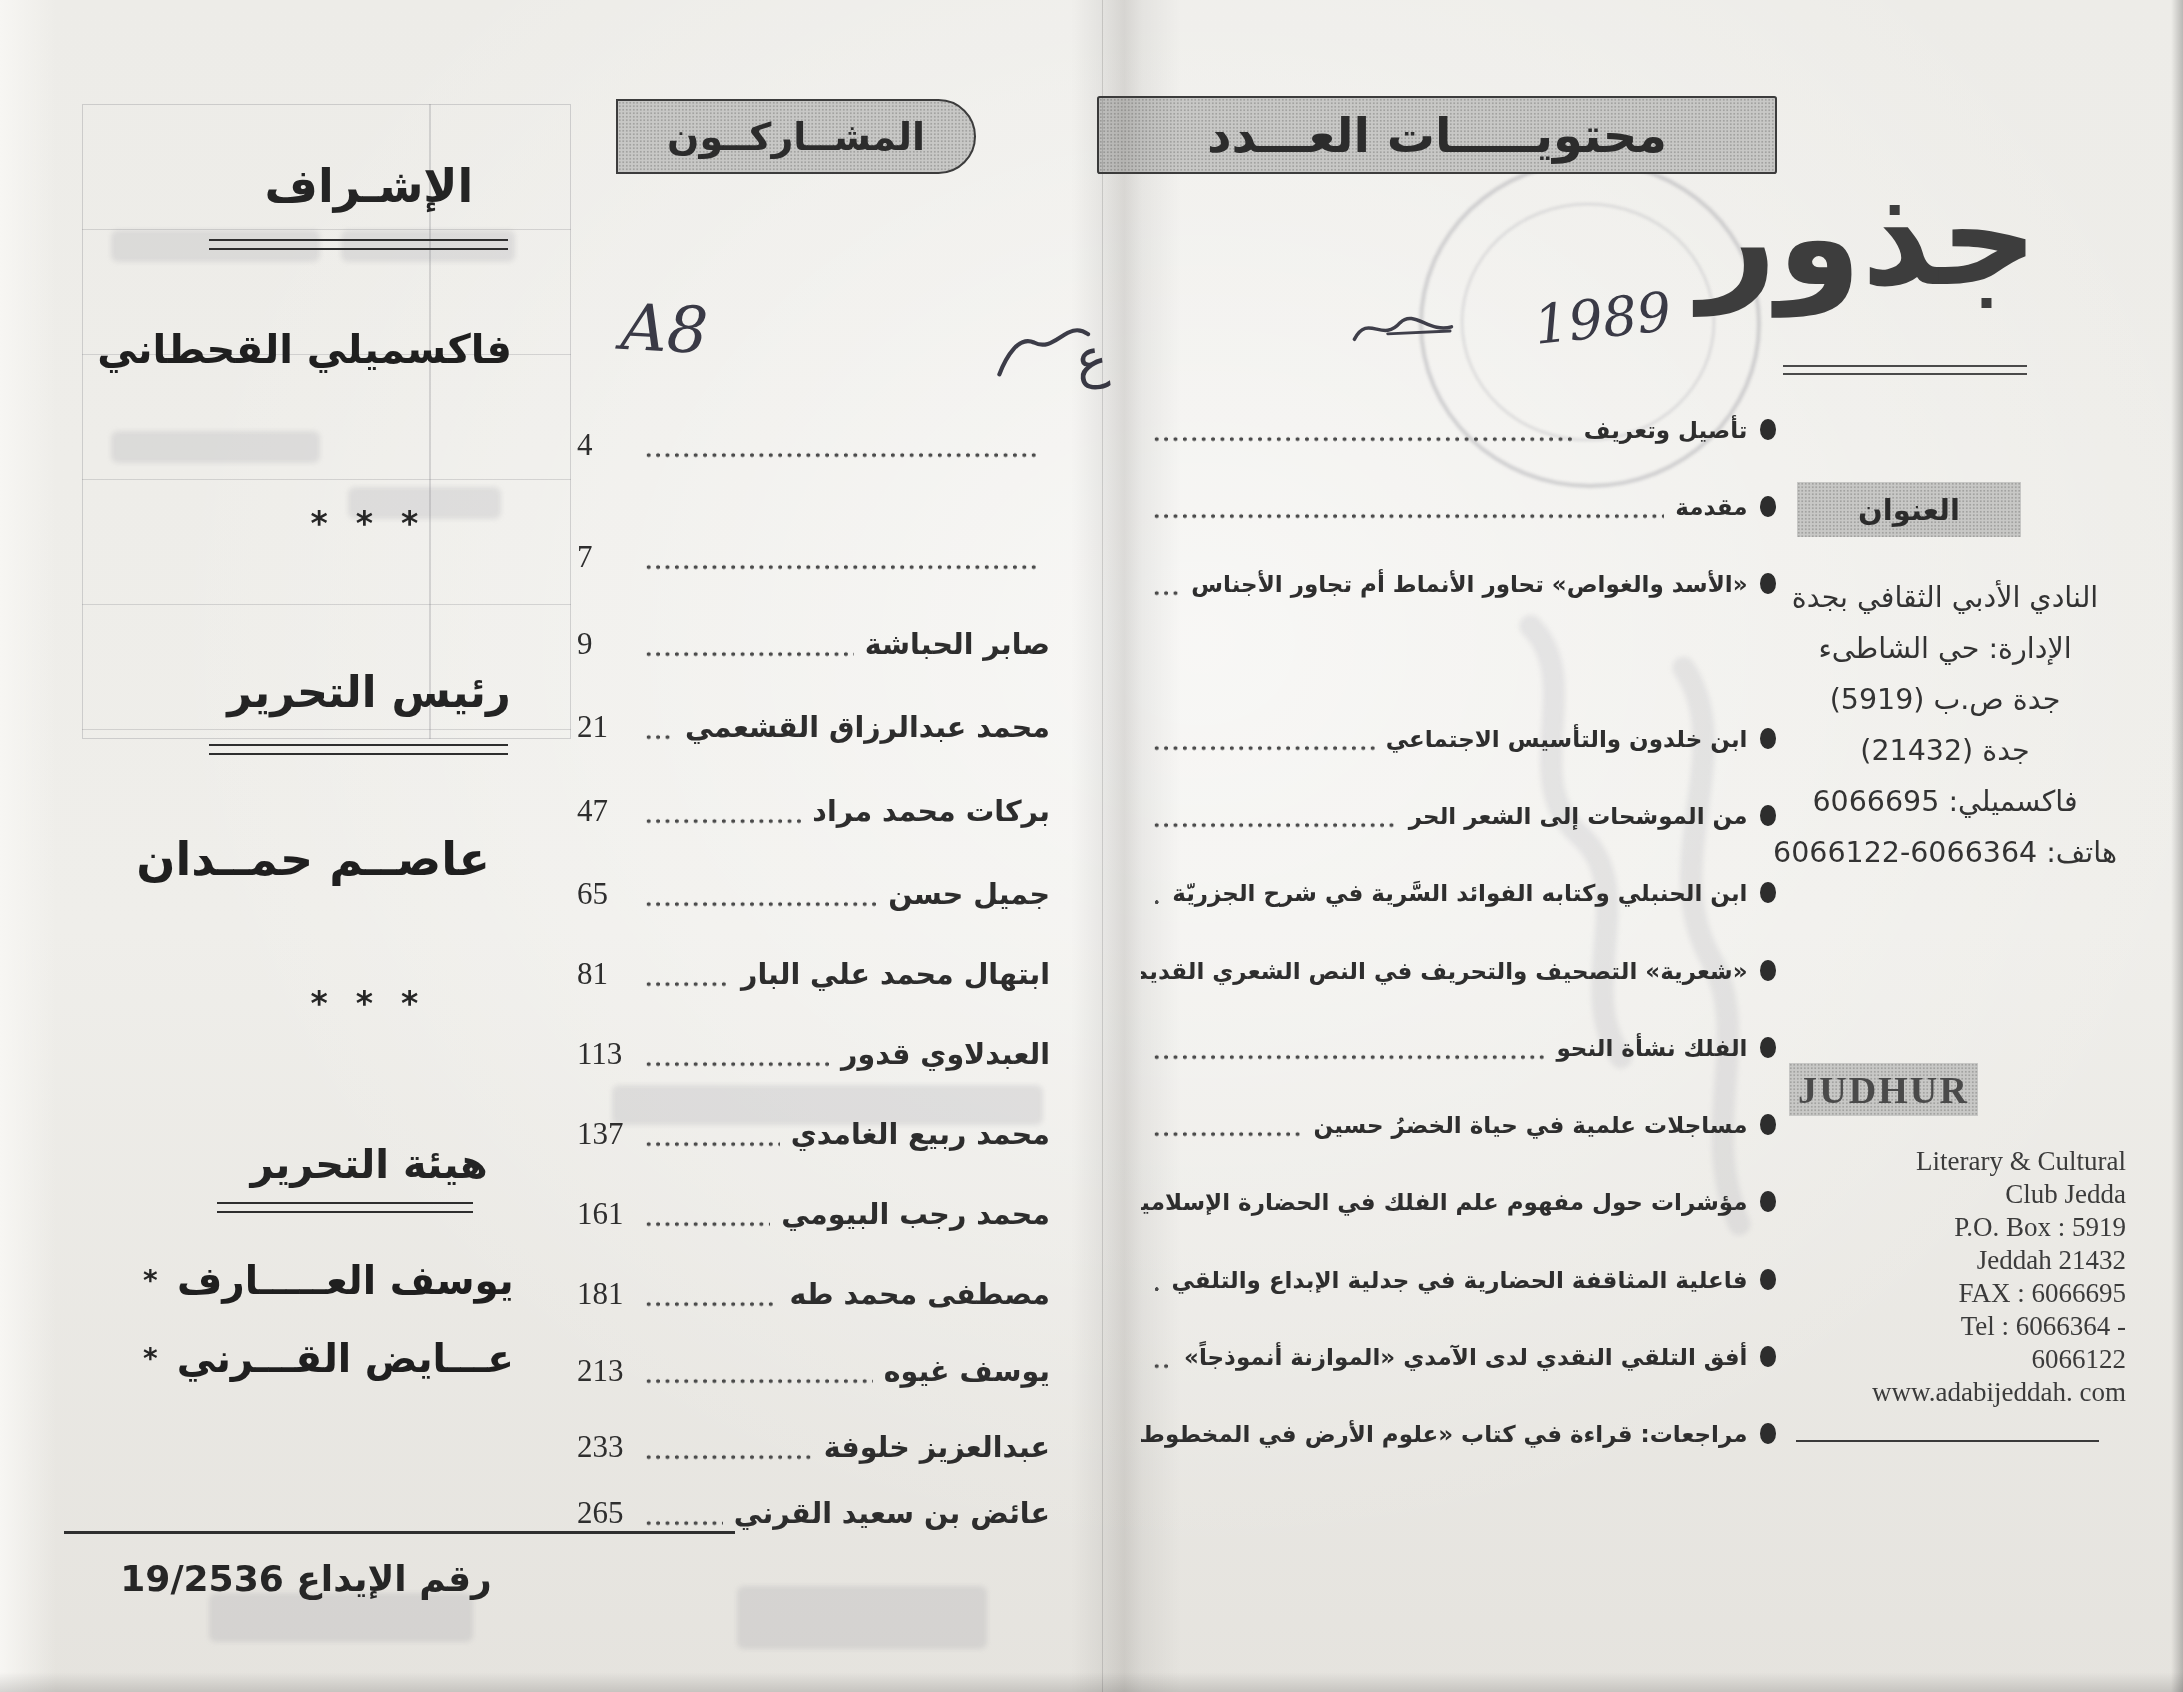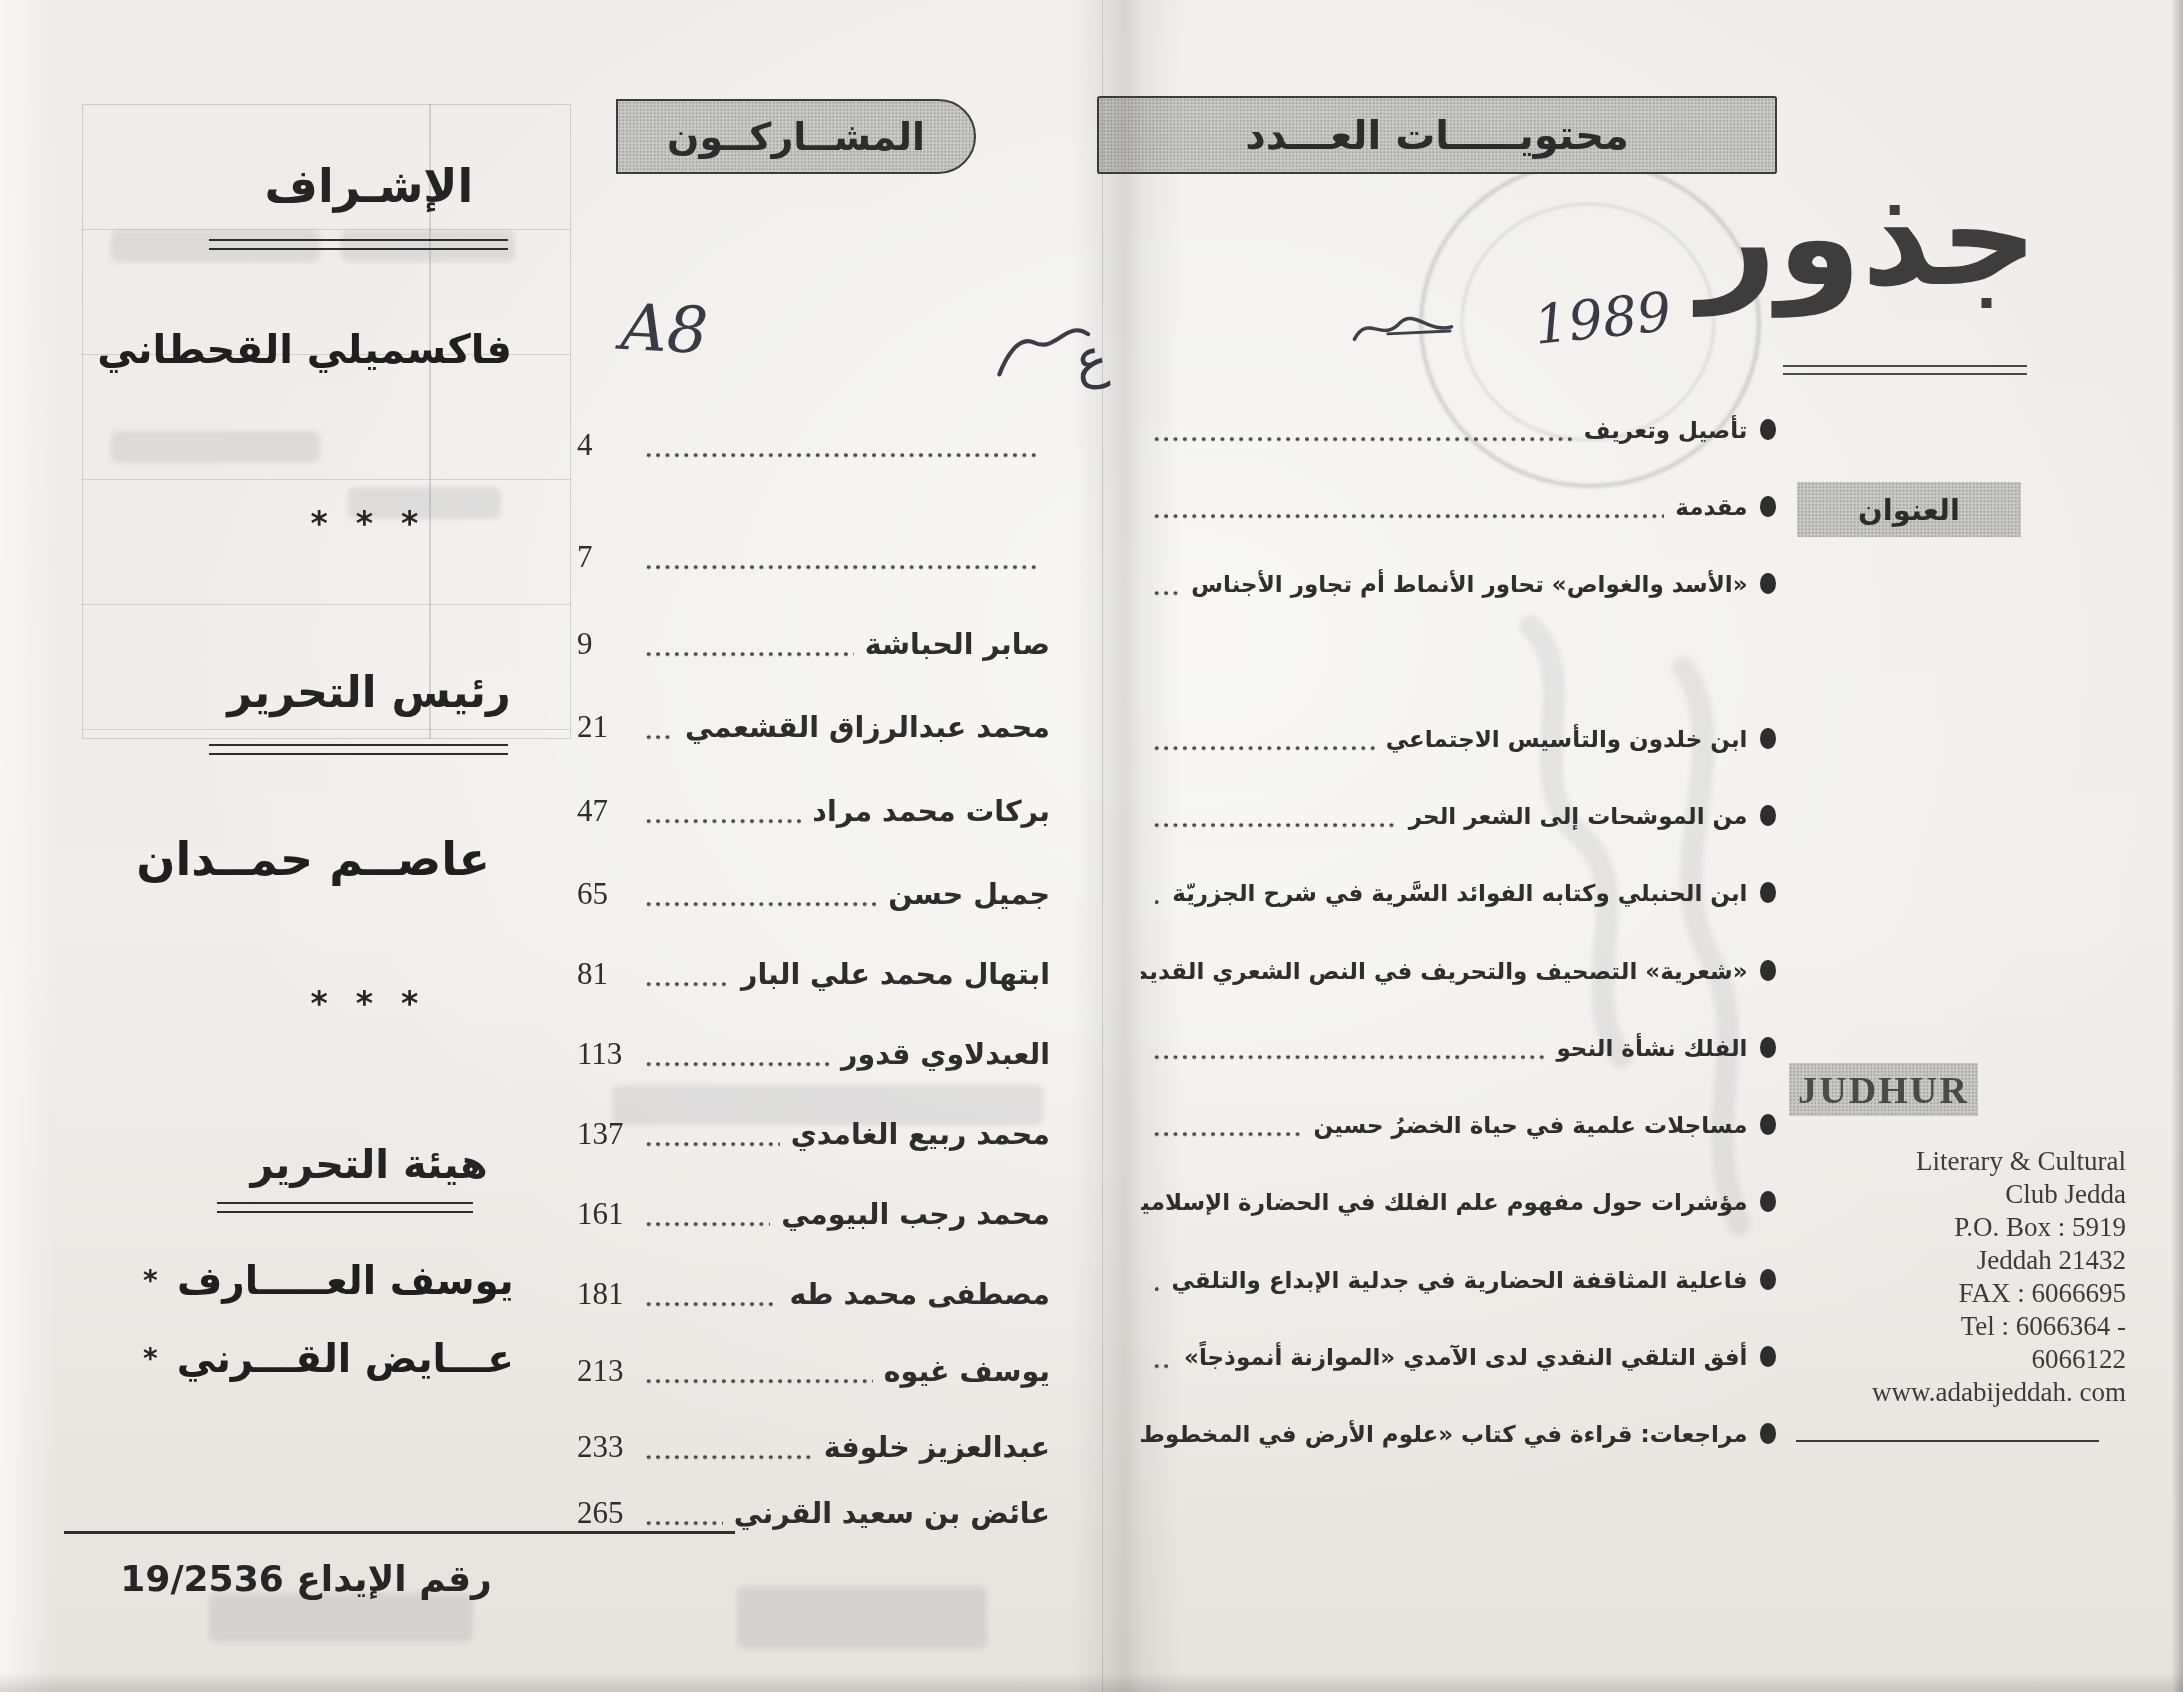--- a/index.html
+++ b/index.html
@@ -207,21 +207,21 @@
   </div>
   <div class="board-row" style="top:1336px">
     <span class="board-star">*</span>
     <span class="board-name" dir="rtl">عـــايض القـــرني</span>
   </div>
 
   <div class="rule" style="left:64px;top:1531px;width:671px"></div>
   <div class="deposit" dir="rtl" style="left:104px;top:1558px;width:404px">رقم الإيداع 19/2536</div>
 
   <div class="box" style="left:1097px;top:96px;width:680px;height:78px;border-radius:2.8px">
-    <span class="box-text" style="font-size:40px" dir="rtl">محتويـــــات العـــدد</span>
+    <span class="box-text" style="font-size:48px" dir="rtl">محتويـــــات العـــدد</span>
   </div>
 
   <div class="logo" style="left:1781px;top:139px;width:257px" dir="rtl">جذور</div>
   <div class="dbl-thin" style="left:1783px;top:365px;width:244px"></div>
 
   <svg style="position:absolute;left:1346px;top:303px" width="118" height="56" viewBox="0 0 170 80">
     <path d="M12,52 C32,14 52,58 78,28 C98,8 120,44 152,34" fill="none" stroke="#3f3f4a" stroke-width="5" stroke-linecap="round"></path>
     <path d="M60,44 L150,40" fill="none" stroke="#3f3f4a" stroke-width="4" stroke-linecap="round"></path>
   </svg>
   <div class="hand" style="left:1534px;top:287px;font-size:54px;transform:rotate(-6deg)">1989</div>
@@ -289,20 +289,28 @@
       </div>
     <div class="toc-row" style="top:1411px">
         <span class="bullet"></span>
         <span class="toc-title">مراجعات: قراءة في كتاب «علوم الأرض في المخطوطات الإسلامية»</span>
         <span class="leader"></span>
       </div>
   </div>
 
   <div class="box" style="left:1797px;top:482px;width:224px;height:55px;border:none">
     <span class="box-text" style="font-size:29px" dir="rtl">العنوان</span>
+  </div>
+  <div class="addr-block" dir="rtl" style="left:1764px;top:572px;width:362px">
+    <div class="addr-line">النادي الأدبي الثقافي بجدة</div>
+    <div class="addr-line">الإدارة: حي الشاطىء</div>
+    <div class="addr-line">جدة ص.ب (5919)</div>
+    <div class="addr-line">جدة (21432)</div>
+    <div class="addr-line">فاكسميلي: 6066695</div>
+    <div class="addr-line">هاتف: 6066364-6066122</div>
   </div>
 
   <div class="box" style="left:1789px;top:1063px;width:189px;height:53px;border:none">
     <span class="box-text" style="font-size:38px;font-family:'Liberation Serif',serif;letter-spacing:2.1px;color:#4a4a4a">JUDHUR</span>
   </div>
   <div class="latin-block" style="left:1764px;top:1145px;width:362px">
     <div class="latin-line">Literary &amp; Cultural</div>
     <div class="latin-line">Club Jedda</div>
     <div class="latin-line">P.O. Box : 5919</div>
     <div class="latin-line">Jeddah 21432</div>

